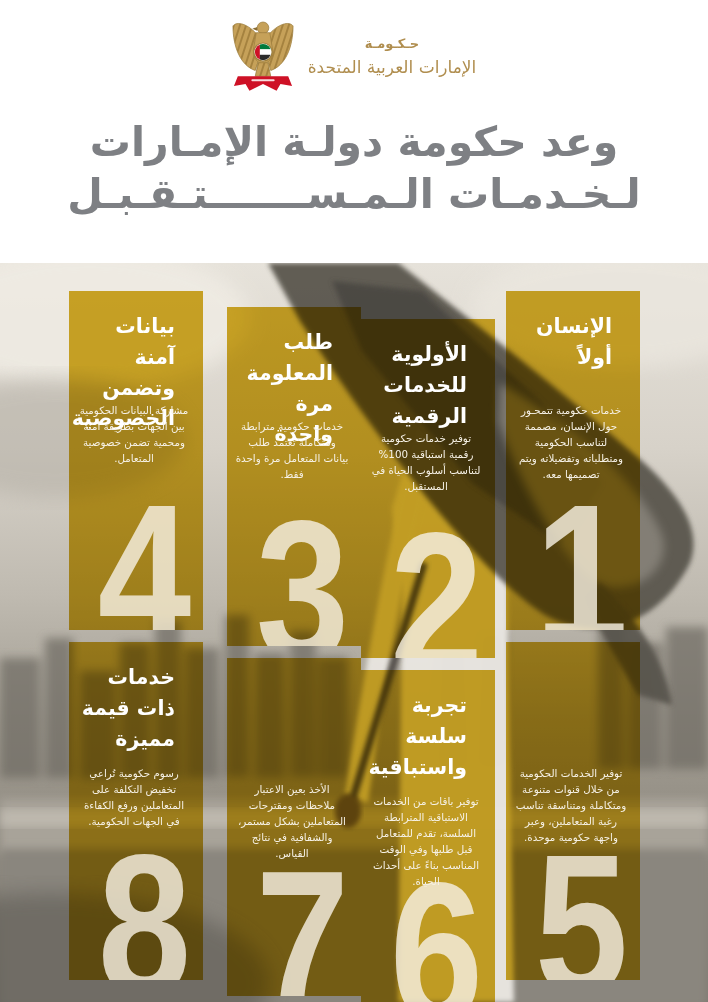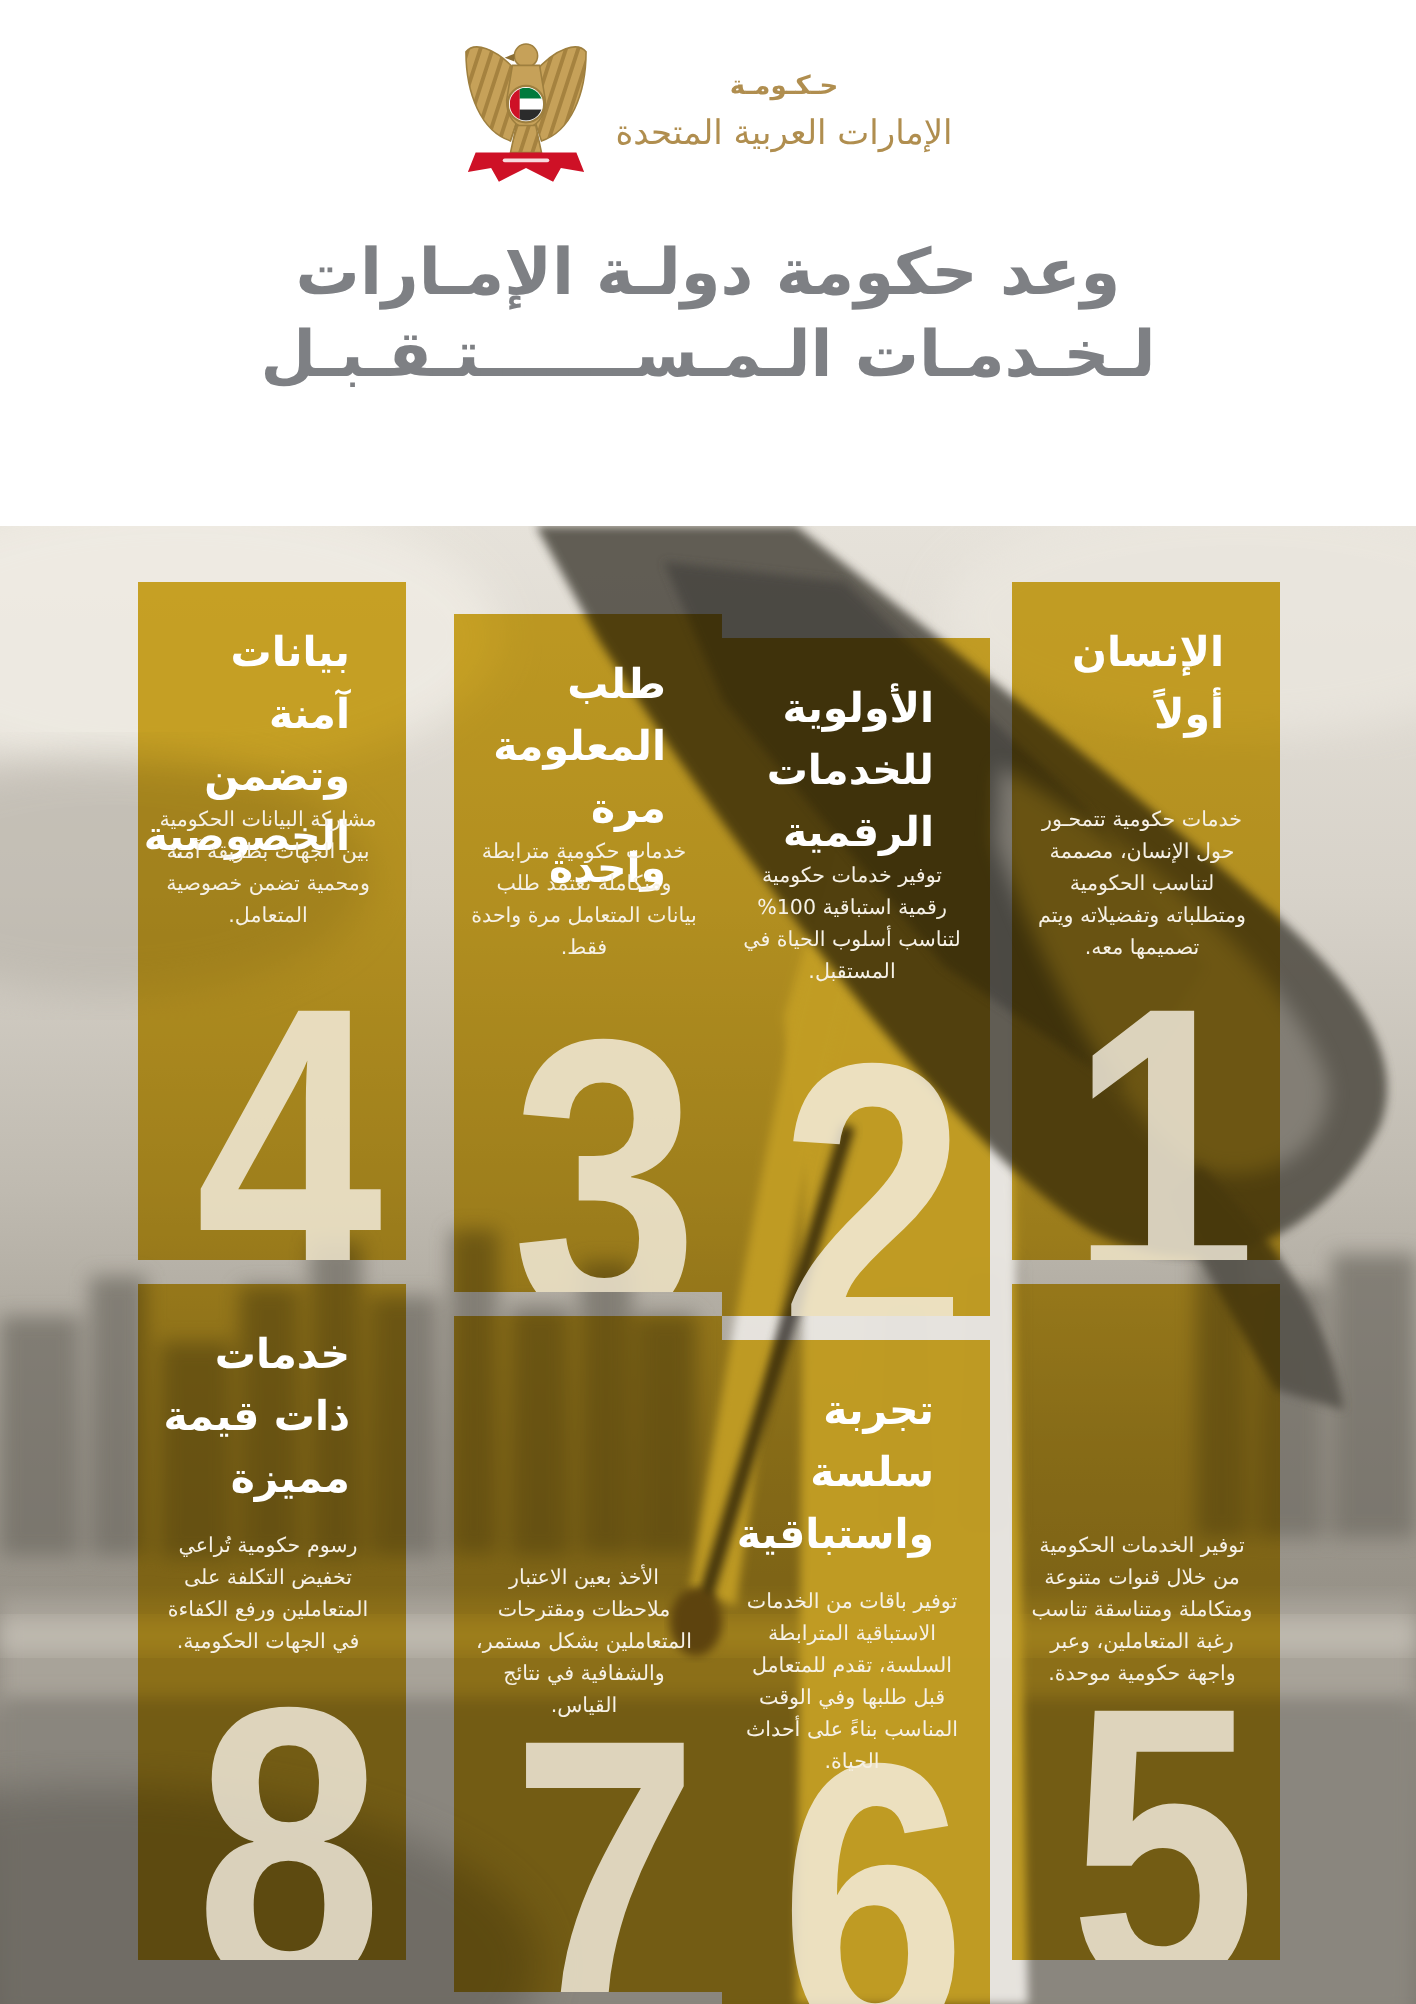--- a/index.html
+++ b/index.html
@@ -8,21 +8,21 @@
     background:#ffffff;overflow:hidden;
     font-family:"DejaVu Sans",sans-serif;
   }
   
   .header{position:absolute;top:0;left:0;width:708px;height:263px;background:#ffffff;}
   .logo{position:absolute;top:15px;left:0;width:708px;display:flex;justify-content:center;align-items:center;gap:14px;direction:ltr;}
   .logo-text{display:flex;flex-direction:column;align-items:center;direction:rtl;color:#b08e4f;}
   .logo-text .l1{font-size:13px;font-weight:bold;letter-spacing:6px;margin-bottom:6px;}
   .logo-text .l2{font-size:17px;font-weight:normal;}
   .title{position:absolute;top:116px;left:0;width:708px;text-align:center;direction:rtl;
-         color:#7e8084;font-weight:bold;font-size:32px;line-height:1.28;}
+         color:#7e8084;font-weight:bold;font-size:41px;line-height:1.28;}
   
   .photo{position:absolute;top:263px;left:0;width:708px;height:739px;}
   
   .card{position:absolute;width:134px;overflow:hidden;direction:rtl;}
   .row1{top:291px;height:339px;}
   .row2{top:642px;height:338px;}
   .colA{left:506px;} .colB{left:361px;margin-top:28px;} .colC{left:227px;margin-top:16px;} .colD{left:69px;}
   .card-fill{position:absolute;inset:0;background:#d4ae28;mix-blend-mode:multiply;}
   .card-title{position:relative;padding:20px 28px 0 8px;color:#ffffff;font-weight:bold;
               font-size:20.5px;line-height:1.5;white-space:pre-line;text-align:right;}

